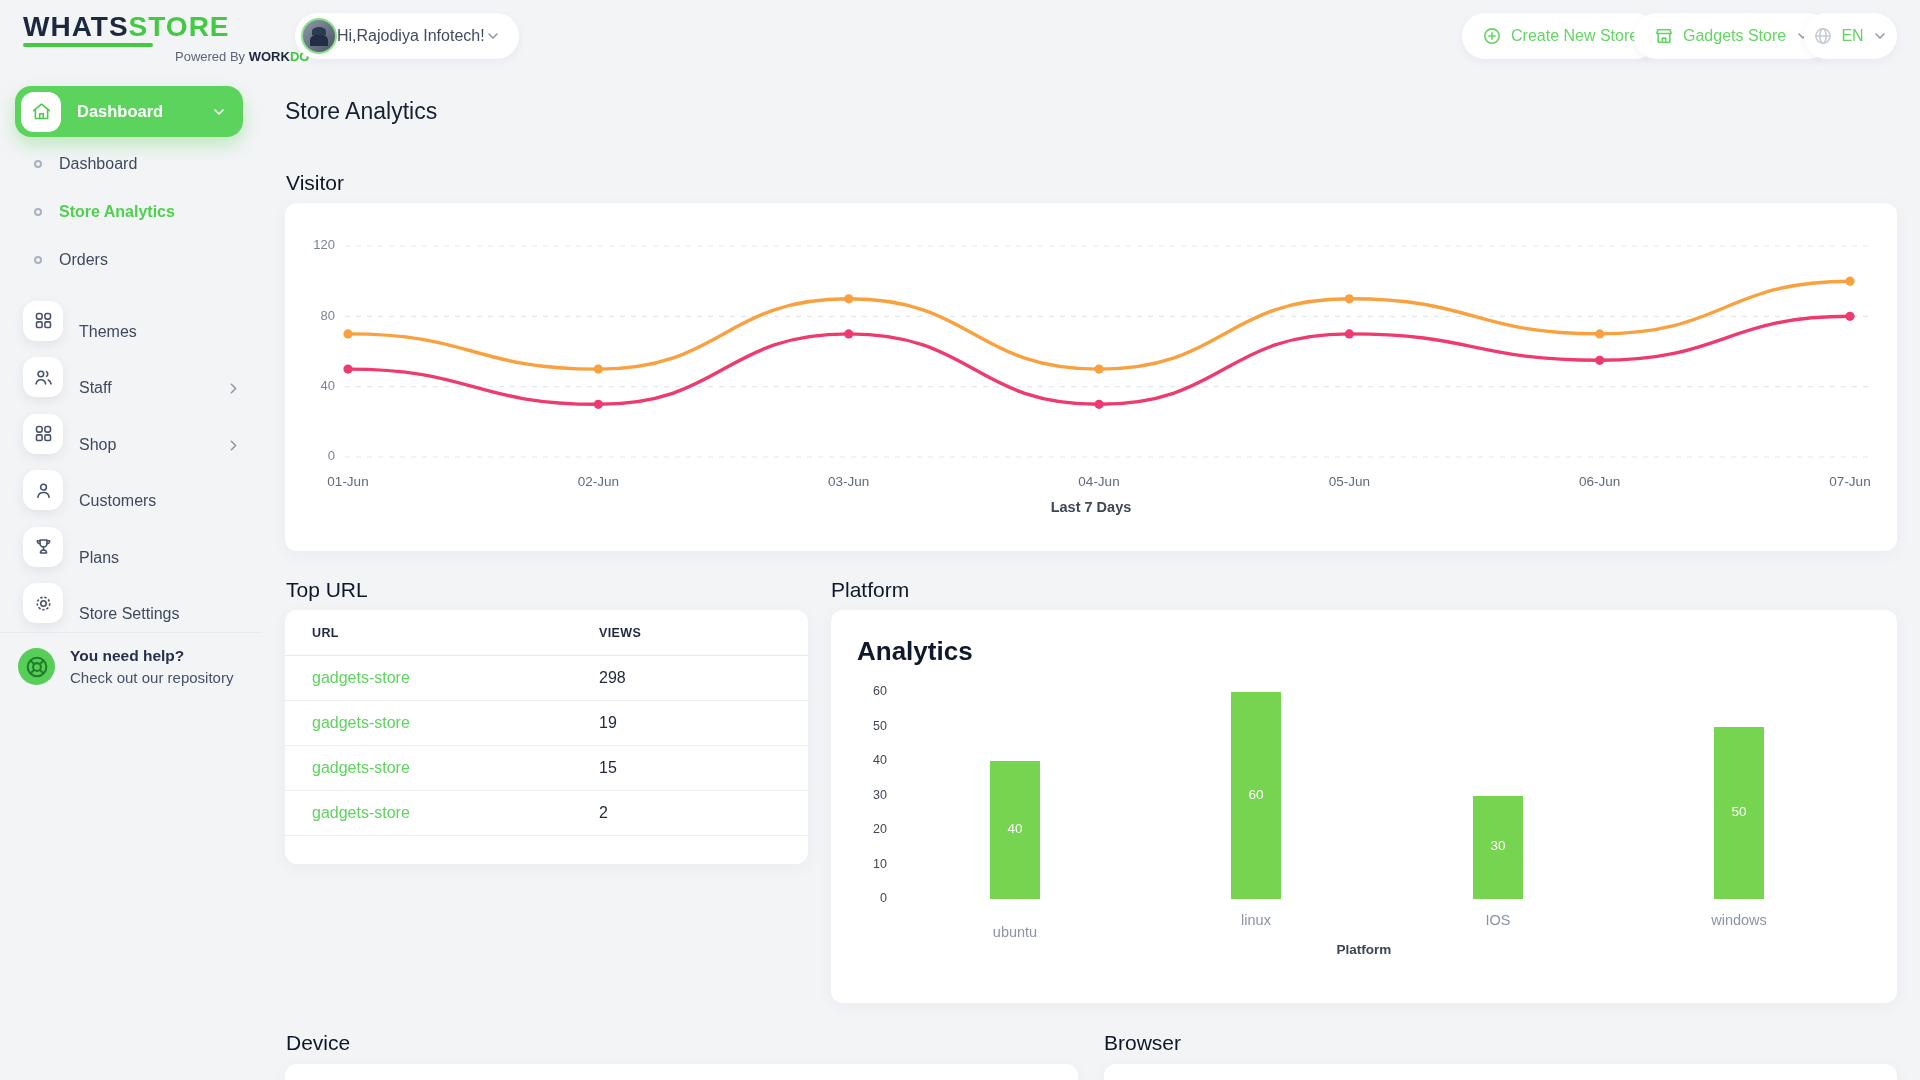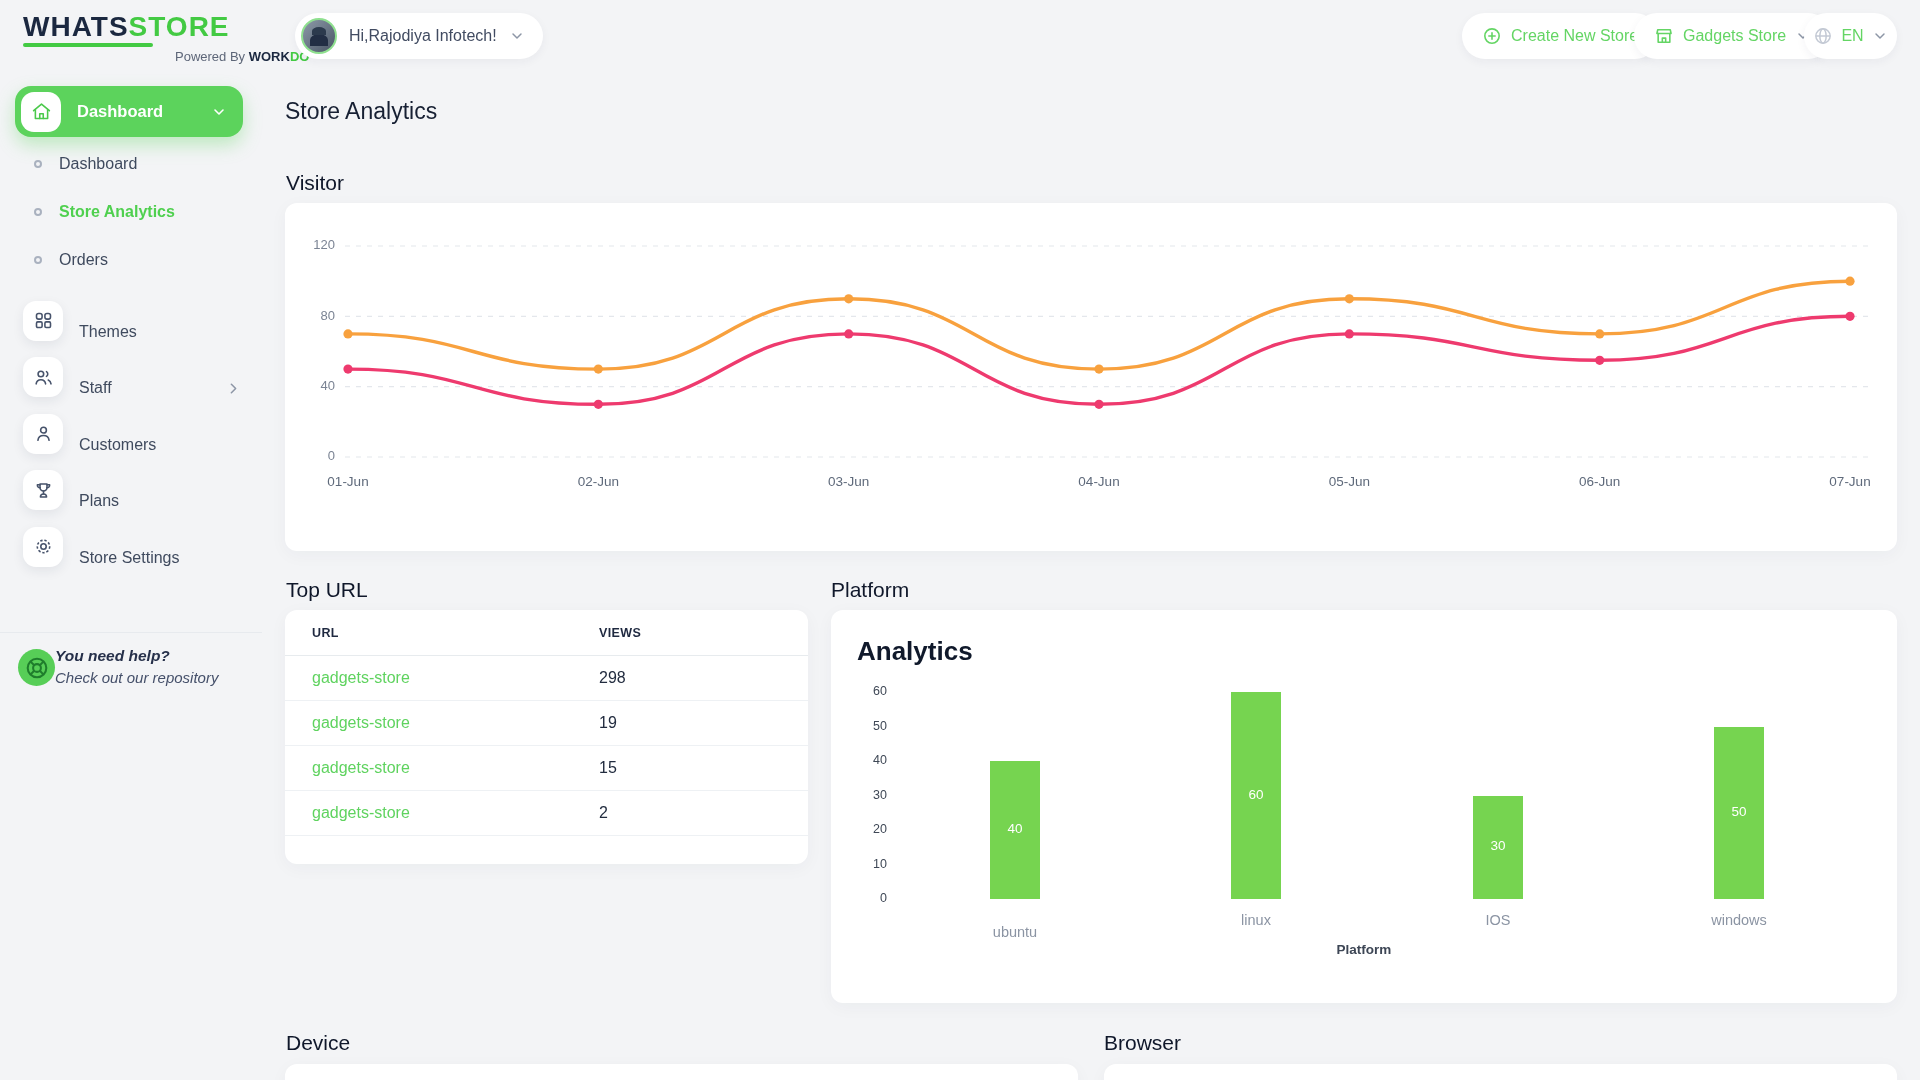--- a/index.html
+++ b/index.html
@@ -18,21 +18,21 @@
   .logo-green { color:#43ca43; }
   .logo-bar { width:130px; height:4px; background:#43ca43; border-radius:2px; margin-top:1px; }
   .powered { position:absolute; left:152px; top:37px; font-size:13px; color:#5d6678; white-space:nowrap; }
   .powered b { color:#1b2840; font-weight:800; }
   .powered .pb-green { color:#43ca43; font-weight:800; }
   .pill {
     position:absolute; top:13px; height:46px; background:#ffffff; border-radius:23px;
     display:flex; align-items:center; box-shadow:0 3px 10px rgba(30,40,70,.05);
     cursor:pointer; white-space:nowrap;
   }
-  .user-chip { left:295px; padding:0 18px 0 6px; gap:12px; }
+  .user-chip { left:295px; padding:0 18px 0 6px; }
   .avatar { width:36px; height:36px; border-radius:50%; border:2px solid #8fe08f;
     background:linear-gradient(135deg,#8d99a8,#4a5666); position:relative; overflow:hidden; }
   .avatar::after { content:""; position:absolute; left:9px; top:7px; width:14px; height:8px;
     border-radius:50% 50% 0 0; background:#2c3a4d; box-shadow:0 9px 0 2px #222e44; }
   .chip-label { font-size:16px; color:#414b61; }
   .btn-green { color:#64d564; font-size:16px; font-weight:500; gap:9px; padding:0 20px; }
   .create-btn { left:1462px; }
   .store-btn  { left:1634px; }
   .lang-btn   { left:1804px; width:93px; justify-content:center; gap:8px; }
   .ic { display:inline-flex; align-items:center; justify-content:center; }
@@ -58,21 +58,21 @@
   .sub-items { position:absolute; left:0; top:54px; width:262px; }
   .sub-item { height:48px; display:flex; align-items:center; padding-left:34px; gap:17px; cursor:pointer; }
   .bullet { width:8px; height:8px; border:2px solid #a9b1bf; border-radius:50%; flex:none; }
   .sub-item .s-lbl { font-size:16px; color:#3f4a5e; }
   .sub-item.active .s-lbl { color:#4fd04f; font-weight:700; }
   .side-items { position:absolute; left:0; top:198px; width:262px; }
   .side-item { height:56.5px; display:flex; align-items:flex-end; padding:0 20px 0 23px; gap:16px; cursor:pointer; }
   .side-item .s-lbl { font-size:16px; color:#3f4a5e; flex:1; }
   .side-item .chev svg { width:17px; height:17px; }
   .side-sep { position:absolute; left:0; top:546px; width:262px; border-top:1px solid #e7eaee; }
-  .help { position:absolute; left:18px; top:559px; display:flex; align-items:flex-end; cursor:pointer;font-style:italic; }
+  .help { position:absolute; left:18px; top:559px; display:flex; gap:15px; align-items:center; cursor:pointer; }
   .buoy { width:37px; height:37px; border-radius:50%; background:#57ce57; color:#1f7d2c;
     display:flex; align-items:center; justify-content:center; flex:none; margin-top:2px; }
   .buoy svg { width:26px; height:26px; }
   .help-title { font-size:15.5px; font-weight:700; color:#26304a; padding-top:2px; }
   .help-sub { font-size:15px; color:#45506a; margin-top:4px; }
   
   .main { position:absolute; left:285px; top:86px; width:1612px; }
   .page-title { font-size:23px; font-weight:500; color:#172033; position:absolute; top:12px; left:0; }
   .sec-h { font-size:21px; font-weight:400; color:#0f172a; position:absolute; }
   .card { position:absolute; background:#fff; border-radius:12px; box-shadow:0 4px 18px rgba(30,40,70,.04); }
@@ -221,20 +221,36 @@
         </span>
         <span class="s-lbl">Staff</span>
         <span class="ic chev">
           <svg viewBox="0 0 24 24" fill="none" stroke="currentColor" stroke-width="2.2" stroke-linecap="round" stroke-linejoin="round">
             <path d="M9 6l6 6-6 6"></path>
           </svg>
         </span>
       </div>
       <div class="side-item">
         <span class="icon-box">
+          <svg viewBox="0 0 24 24" fill="none" stroke="currentColor" stroke-width="1.8">
+            <rect x="4" y="4" width="6.4" height="6.4" rx="2.4"></rect>
+            <rect x="13.6" y="4" width="6.4" height="6.4" rx="2.4"></rect>
+            <rect x="4" y="13.6" width="6.4" height="6.4" rx="1.4"></rect>
+            <rect x="13.6" y="13.6" width="6.4" height="6.4" rx="1.4"></rect>
+          </svg>
+        </span>
+        <span class="s-lbl">Shop</span>
+        <span class="ic chev">
+          <svg viewBox="0 0 24 24" fill="none" stroke="currentColor" stroke-width="2.2" stroke-linecap="round" stroke-linejoin="round">
+            <path d="M9 6l6 6-6 6"></path>
+          </svg>
+        </span>
+      </div>
+      <div class="side-item">
+        <span class="icon-box">
           <svg viewBox="0 0 24 24" fill="none" stroke="currentColor" stroke-width="1.8" stroke-linecap="round">
             <circle cx="12" cy="8.2" r="3.3"></circle>
             <path d="M5.6 19.8c.5-3.5 3-5.5 6.4-5.5s5.9 2 6.4 5.5"></path>
           </svg>
         </span>
         <span class="s-lbl">Customers</span>
       </div>
       <div class="side-item">
         <span class="icon-box">
           <svg viewBox="0 0 24 24" fill="none" stroke="currentColor" stroke-width="1.8" stroke-linecap="round" stroke-linejoin="round">
@@ -303,20 +319,21 @@
           <circle cx="1565.0" cy="78.2" r="4.6" fill="#f8a13e"></circle>
           <path d="M63.0 166.1C188.2 166.1 188.2 201.3 313.3 201.3C438.5 201.3 438.5 130.9 563.7 130.9C688.8 130.9 688.8 201.3 814.0 201.3C939.2 201.3 939.2 130.9 1064.3 130.9C1189.5 130.9 1189.5 157.3 1314.7 157.3C1439.8 157.3 1439.8 113.3 1565.0 113.3" fill="none" stroke="#ee3a6e" stroke-width="3.4" stroke-linecap="round"></path>
           <circle cx="63.0" cy="166.1" r="4.6" fill="#ee3a6e"></circle>
           <circle cx="313.3" cy="201.3" r="4.6" fill="#ee3a6e"></circle>
           <circle cx="563.7" cy="130.9" r="4.6" fill="#ee3a6e"></circle>
           <circle cx="814.0" cy="201.3" r="4.6" fill="#ee3a6e"></circle>
           <circle cx="1064.3" cy="130.9" r="4.6" fill="#ee3a6e"></circle>
           <circle cx="1314.7" cy="157.3" r="4.6" fill="#ee3a6e"></circle>
           <circle cx="1565.0" cy="113.3" r="4.6" fill="#ee3a6e"></circle>
         </svg></div>
+    <div class="axis-note">Last 7 Days</div>
   </div>
 
   <div class="sec-h h-topurl">Top URL</div>
   <div class="card topurl-card">
     <div class="thead">
       <span class="col-url">URL</span>
       <span class="col-views">VIEWS</span>
     </div>
     <div id="topurl-body">
         <div class="trow">

